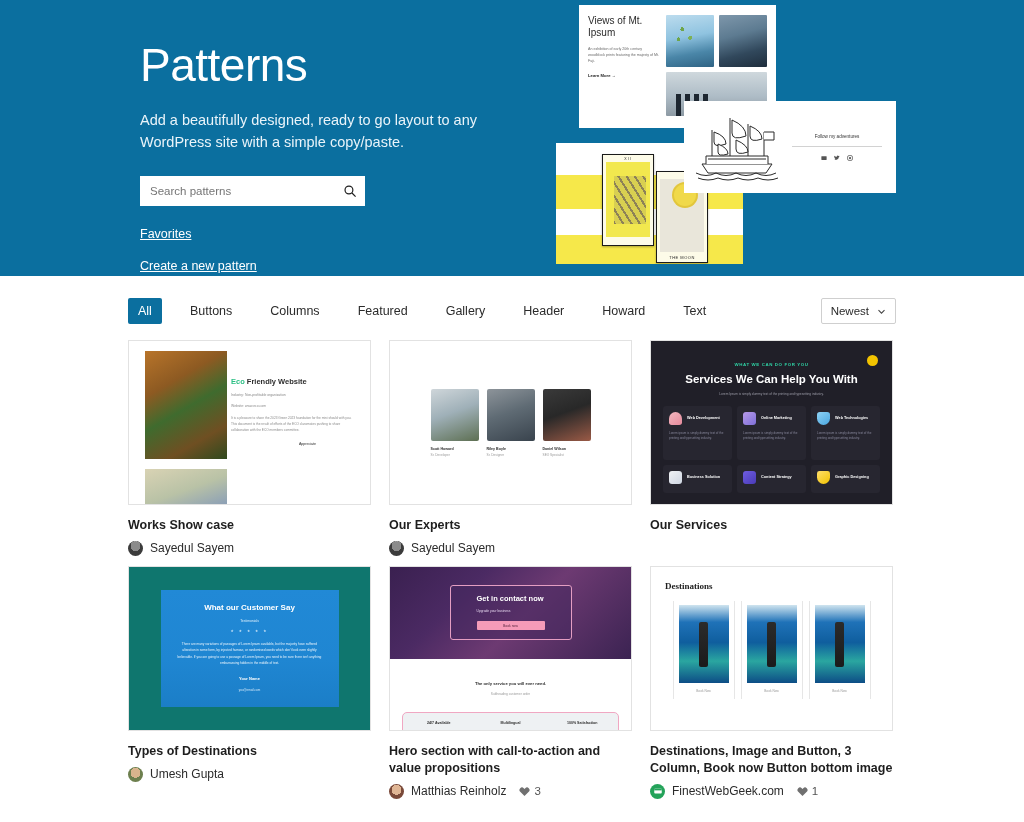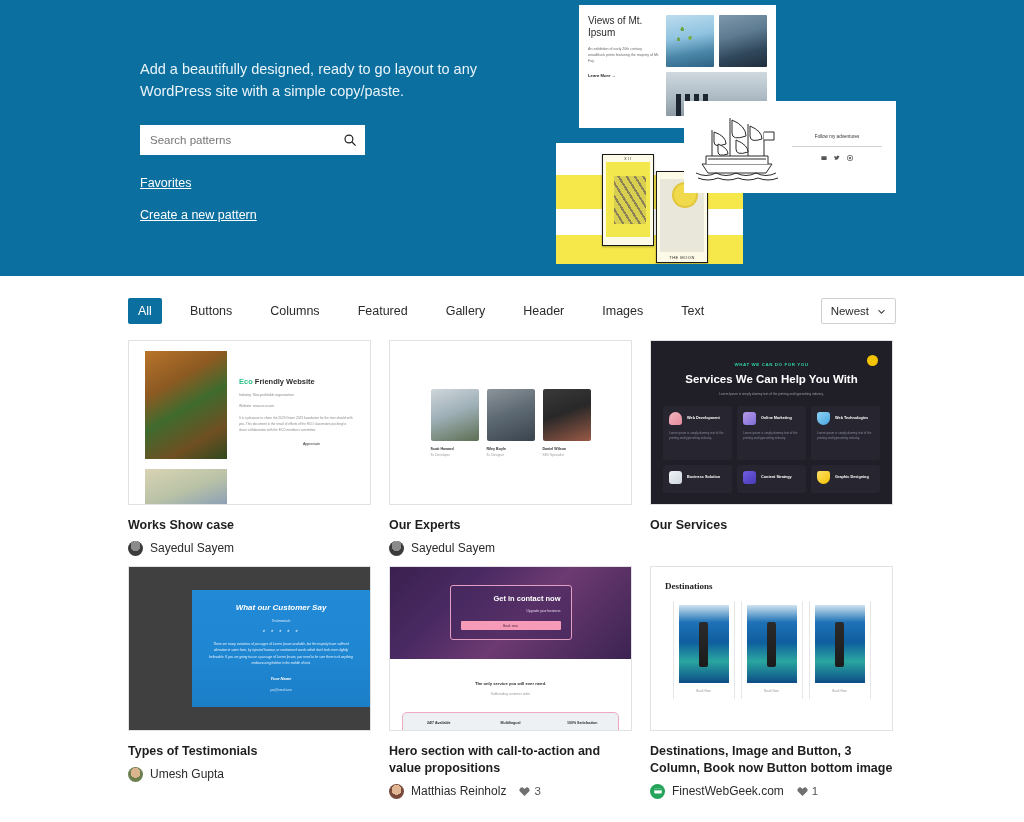--- a/index.html
+++ b/index.html
@@ -155,21 +155,21 @@
   .av-matthias { background: radial-gradient(circle at 50% 38%, #e0b695 0 5px, transparent 5px), #7a4a3a; }
   .av-itpath { background: #ffffff; display:flex; align-items:center; justify-content:center; }
   .av-fwg { background: #24a35a; display:flex; align-items:center; justify-content:center; }
   .meta-name { font-size: 12px; color: #2b2b2b; }
   .likes { display: flex; align-items: center; gap: 4px; margin-left: 6px; }
   .heart { width: 11px; height: 11px; }
   .like-count { font-size: 11.5px; color: #545454; }
 
   
   .t1 { padding: 10px 16px; }
-  .t1-row { display: flex; gap: 12px; }
+  .t1-row { display: flex; gap: 4px; }
   .t1-img { width: 82px; height: 108px; flex: 0 0 auto;
     background: linear-gradient(150deg,#b8742a 0%,#8d5a22 30%,#3f6b2e 52%,#6f4f22 78%,#2f4a1e 100%); }
   .t1-img.alt { height: 60px; background: linear-gradient(160deg,#d9d3b4 0%,#b9c2a6 40%,#8fa2b5 70%,#6d7f93 100%); }
   .t1-txt { flex: 1; padding-top: 26px; }
   .t1-h { font-size: 7.5px; font-weight: 700; color: #2d2d2d; }
   .t1-h .accent { color: #2bbf84; }
   .t1-lbl { margin-top: 7px; font-size: 3.4px; color: #3c3c3c; font-weight: 700; }
   .t1-lbl span { font-weight: 400; color: #8a8a8a; }
   .t1-p { margin-top: 7px; font-size: 3.2px; line-height: 1.9; color: #8a8a8a; }
   .t1-btn { margin-top: 9px; font-size: 3.6px; color: #2d2d2d; text-align: center; padding-left: 30px; }
@@ -201,42 +201,42 @@
   .ic-a { background: linear-gradient(140deg,#f3b8c0,#e58a9c); border-radius: 7px 7px 3px 3px; }
   .ic-b { background: linear-gradient(140deg,#b79ae8,#7e6fd8); }
   .ic-c { background: linear-gradient(140deg,#8ed2f5,#4aa7e0); border-radius: 3px 3px 7px 7px; }
   .ic-d { background: linear-gradient(140deg,#f0f2f5,#cfd6e2); }
   .ic-e { background: linear-gradient(140deg,#6f5de0,#4a3bb8); }
   .ic-f { background: linear-gradient(140deg,#ffdf6b,#f2c200); border-radius: 3px 3px 8px 8px; }
   .t3-t { font-size: 3.8px; color: #fff; font-weight: 700; line-height: 1.5; }
   .t3-p { margin-top: 6px; font-size: 3px; color: #86869a; line-height: 1.8; }
 
   
-  .t4 { display: flex; align-items: center; justify-content: flex-end; height: 100%; background:#404040;font-style:italic; }
+  .t4 { display: flex; align-items: center; justify-content: center; height: 100%; background:#0f766e; }
   .t4-panel {
     width: 178px; height: 117px; background: linear-gradient(180deg,#2189d6 0%,#1f86d2 60%,#1b7ec7 100%);
     padding: 13px 16px; text-align: center; position: relative; overflow: hidden;
   }
   .t4-h { font-size: 8px; color: #fff; font-weight: 700; }
   .t4-s { margin-top: 7px; font-size: 3.4px; color: #dbeefc; }
   .t4-stars { margin-top: 6px; font-size: 3.6px; color: #cfe6f8; letter-spacing: 2px; }
   .t4-q { margin-top: 8px; font-size: 3.2px; line-height: 2; color: #e8f4fd; }
   .t4-n { margin-top: 9px; font-size: 4px; color: #fff; font-weight: 700; }
   .t4-e { margin-top: 7px; font-size: 3px; color: #cfe6f8; }
 
   
   .t5 { background: #fff; }
   .t5-hero {
     height: 92px; position: relative;
     background: linear-gradient(135deg,#3a2050 0%,#4b2a63 30%,#6d3a72 55%,#3b2352 100%);
     display: flex; align-items: center; justify-content: center;
   }
   .t5-box {
     width: 122px; border: 1px solid #e49ec2; border-radius: 3px;
-    background: rgba(70,40,95,.55); padding: 8px 10px 9px; text-align: right;
+    background: rgba(70,40,95,.55); padding: 8px 26px 9px; text-align: left;
   }
   .t5-h { font-size: 7.5px; color: #fff; font-weight: 700; }
   .t5-s { margin-top: 6px; font-size: 3.3px; color: #e3d3ec; }
   .t5-btn { margin-top: 8px; height: 9px; background: #f59bb8; border-radius: 1px;
     font-size: 3.4px; color: #5a2740; display: flex; align-items: center; justify-content: center; }
   .t5-mid { text-align: center; padding: 22px 10px 0; }
   .t5-m1 { font-size: 4.2px; color: #2d2d2d; font-weight: 600; }
   .t5-m2 { margin-top: 6px; font-size: 3.2px; color: #9a9a9a; }
   .t5-stats {
     margin: 16px 12px 0; border: 1px solid #f0a7c2; border-radius: 5px 5px 0 0;
@@ -254,20 +254,21 @@
     position: relative; }
   .t6-img:after { content:""; position:absolute; left:40%; top:22%; width:18%; height:58%;
     background: linear-gradient(180deg,#2b2b2b,#1b1b1b); border-radius: 2px; }
   .t6-btn { margin-top: 6px; text-align: center; font-size: 3.2px; color: #9a9a9a; }
 </style>
 </head>
 <body>
 
 <section class="hero">
   <div class="hero-inner">
+    <h1 class="hero-title">Patterns</h1>
     <p class="hero-sub">Add a beautifully designed, ready to go layout to any WordPress site with a simple copy/paste.</p>
 
     <div class="search-wrap">
       <input class="search-input" type="text" placeholder="Search patterns" style="">
       <svg class="search-icon" viewBox="0 0 20 20">
         <circle cx="8.5" cy="8.5" r="5.6" fill="none" stroke="#1e1e1e" stroke-width="1.7"></circle>
         <line x1="12.8" y1="12.8" x2="18" y2="18" stroke="#1e1e1e" stroke-width="1.7"></line>
       </svg>
     </div>
 
@@ -353,21 +354,21 @@
 <div class="content">
 
   <div class="toolbar">
     <div class="tabs">
       <button class="tab active">All</button>
       <button class="tab">Buttons</button>
       <button class="tab">Columns</button>
       <button class="tab">Featured</button>
       <button class="tab">Gallery</button>
       <button class="tab">Header</button>
-      <button class="tab">Images</button>
+      <button class="tab">Howard</button>
       <button class="tab">Text</button>
     </div>
 
     <div class="sortbox">
       <span>Newest</span>
       <svg class="chev" viewBox="0 0 12 12">
         <path d="M2 4.3 L6 8.3 L10 4.3" fill="none" stroke="#444" stroke-width="1.4"></path>
       </svg>
     </div>
   </div>
@@ -496,21 +497,21 @@
           <div class="t4-panel">
             <div class="t4-h">What our Customer Say</div>
             <div class="t4-s">Testimonials</div>
             <div class="t4-stars">★ ★ ★ ★ ★</div>
             <div class="t4-q">There are many variations of passages of Lorem Ipsum available, but the majority have suffered alteration in some form, by injected humour, or randomised words which don't look even slightly believable. If you are going to use a passage of Lorem Ipsum, you need to be sure there isn't anything embarrassing hidden in the middle of text.</div>
             <div class="t4-n">Your Name</div>
             <div class="t4-e">you@email.com</div>
           </div>
         </div>
       </div>
-      <div class="card-title">Types of Testimonials</div>
+      <div class="card-title">Types of Destinations</div>
       <div class="card-meta">
         <span class="avatar av-umesh"></span>
         <span class="meta-name">Umesh Gupta</span>
       </div>
     </div>
 
     <div class="cell">
       <div class="thumb t5">
         <div class="t5-hero">
           <div class="t5-box">

